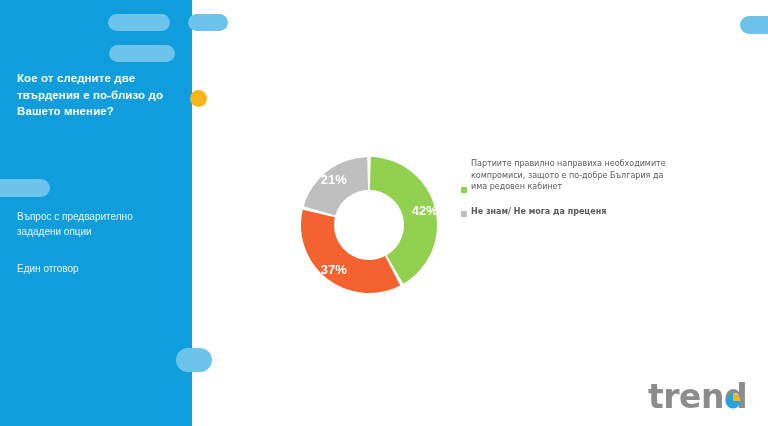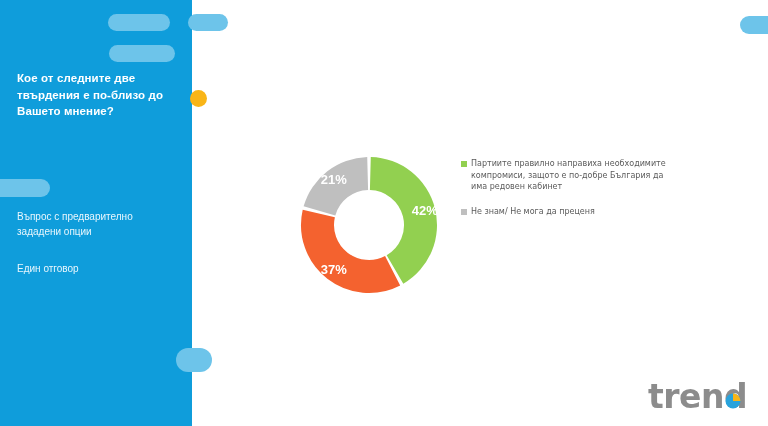--- a/index.html
+++ b/index.html
@@ -105,24 +105,24 @@
 
   
   .legend {
     position: absolute;
     left: 461px;
     top: 158px;
     width: 215px;
   }
   .legend-item {
     display: flex;
-    align-items: flex-start;
+    align-items: flex-end;
     margin-bottom: 13px;
   }
-  .legend-item:last-child { margin-bottom: 0; }
+  .legend-item:last-child { margin-bottom: 0; font-weight: bold; }
   .legend-swatch {
     flex: 0 0 auto;
     width: 6px;
     height: 6px;
     margin-top: 3px;
     margin-right: 4px;
   }
   .legend-text {
     font-size: 8px;
     line-height: 11.5px;

